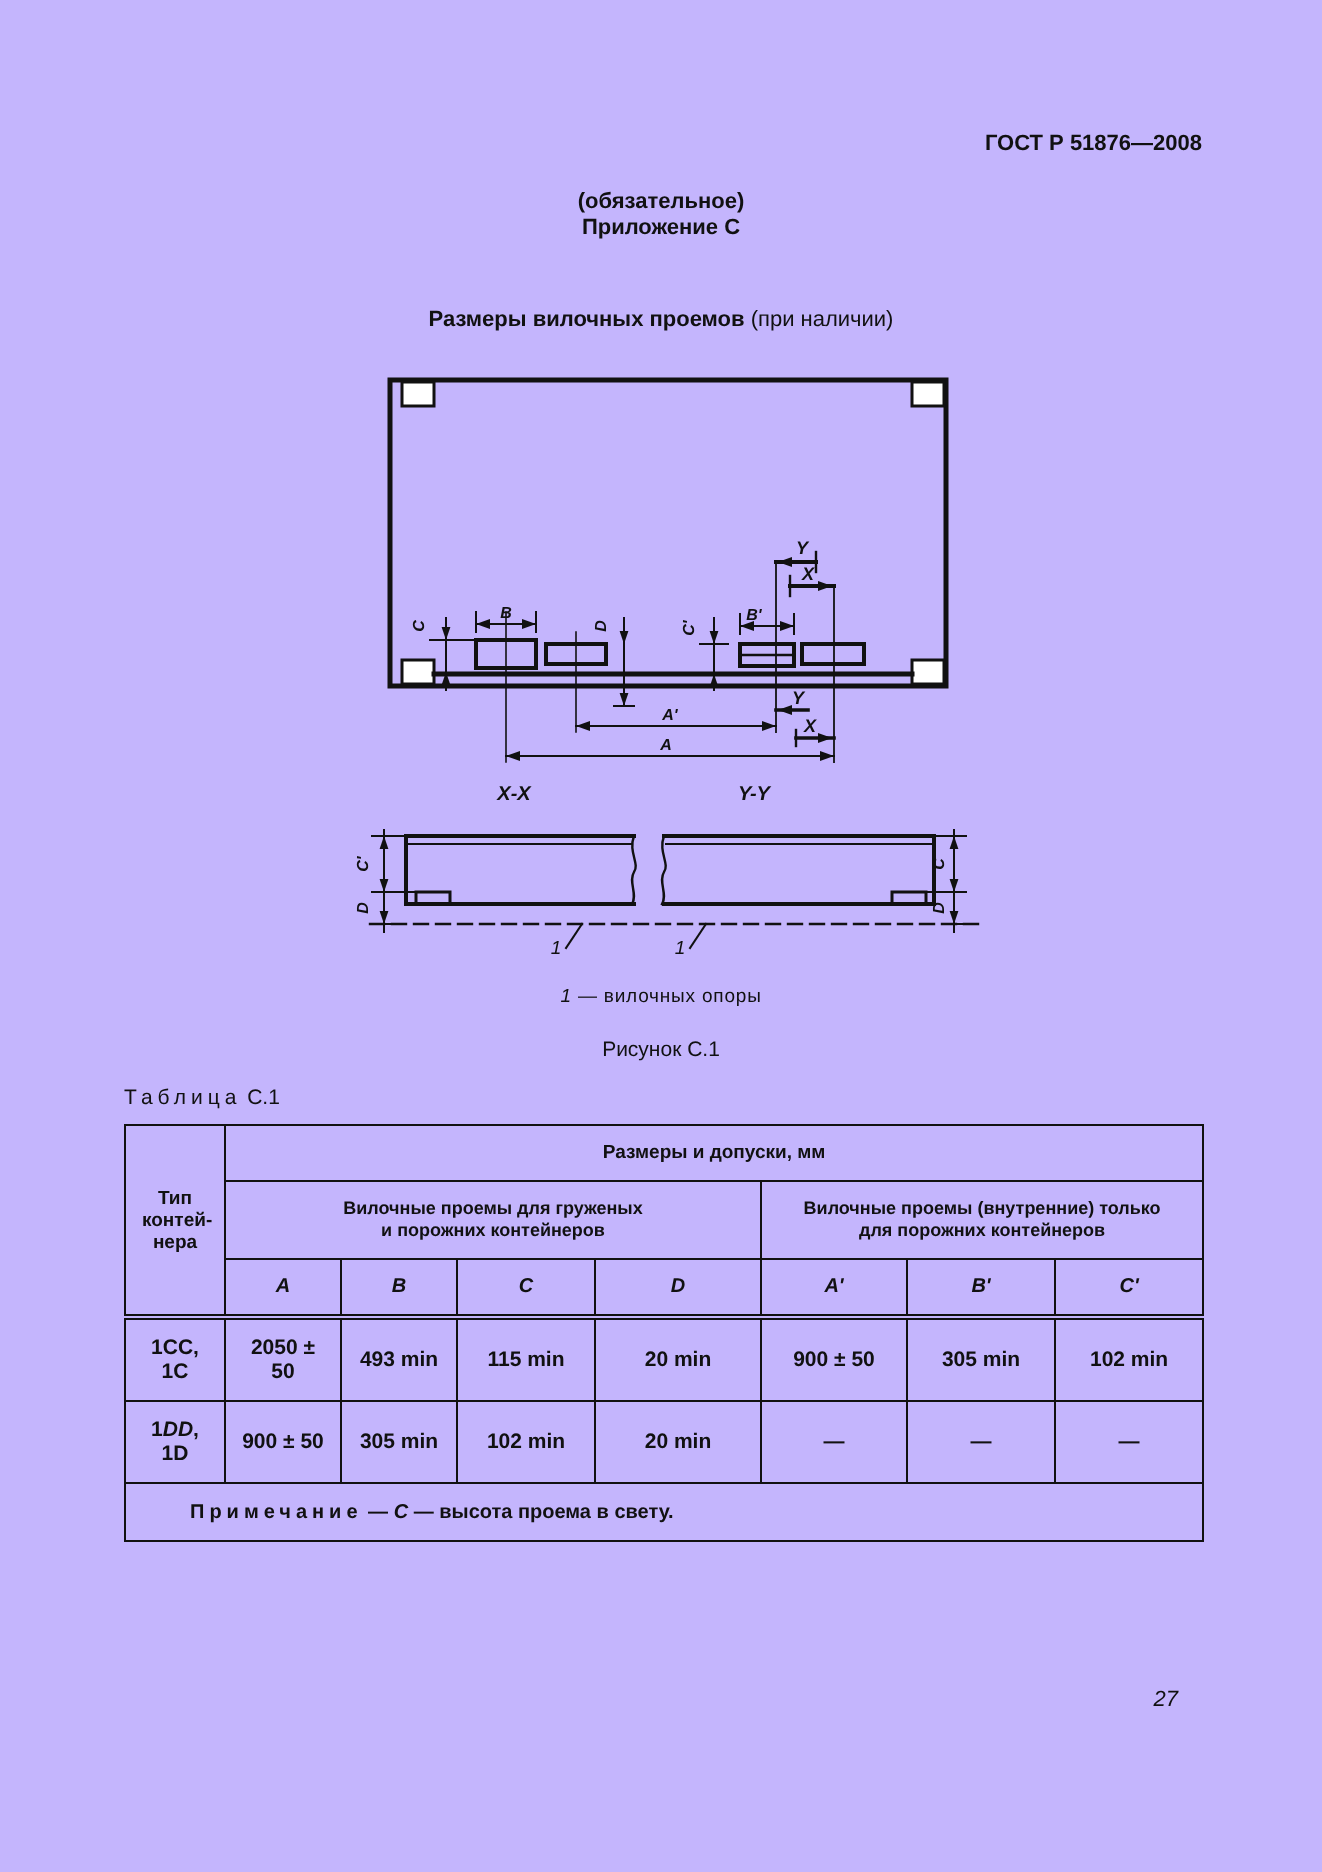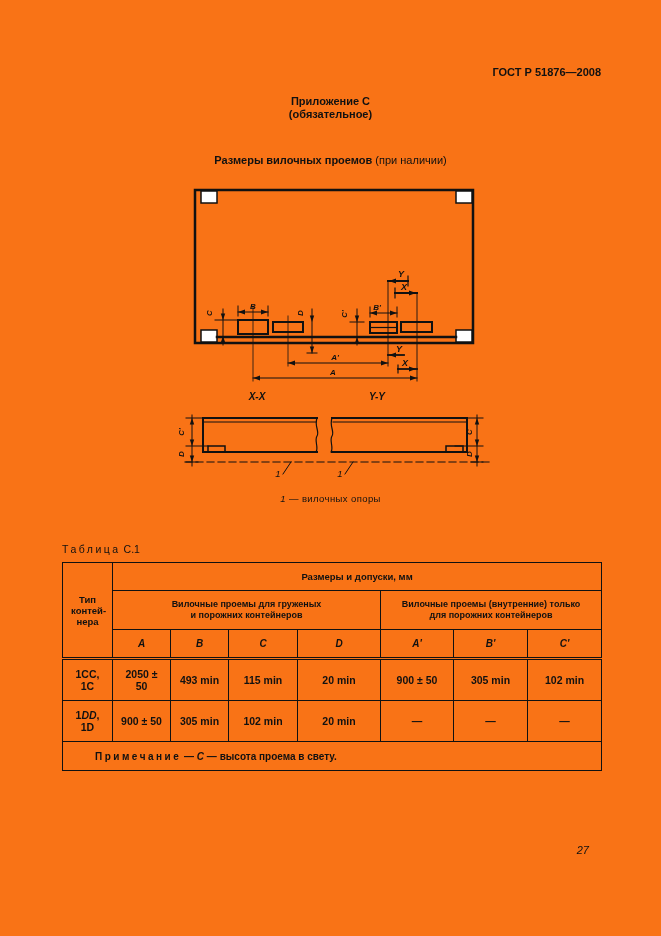--- a/index.html
+++ b/index.html
@@ -1,17 +1,17 @@
 <!DOCTYPE html>
 <html><head>
 <meta charset="utf-8">
 <style>
   html,body{margin:0;padding:0;background:#e8e8e8;}
   .page{
-    position:relative; width:661px; height:936px; background:#f97316;
+    position:relative; width:661px; height:936px; background:#c4b5fd;
     font-family:"Liberation Sans","DejaVu Sans",sans-serif; color:#111;
     overflow:hidden; margin:0 auto;
   }
   .doc-number{position:absolute; top:66px; right:60px; font-size:11px; font-weight:bold;}
   .appendix{position:absolute; top:95px; left:0; width:661px; text-align:center;
             font-size:11px; font-weight:bold; line-height:13px;}
   .sec-title{position:absolute; top:154px; left:0; width:661px; text-align:center; font-size:11px;}
   .sec-title .b{font-weight:bold;}
   .figure{position:absolute; top:185px; left:150px;}
 
@@ -51,22 +51,22 @@
   .page-num{position:absolute; top:844px; right:72px; font-size:11px; font-style:italic;}
 </style>
 </head>
 <body>
 
 <div class="page">
 
   <div class="doc-number">ГОСТ Р 51876—2008</div>
 
   <div class="appendix">
+    <div>(обязательное)</div>
     <div>Приложение С</div>
-    <div>(обязательное)</div>
   </div>
 
   <div class="sec-title"><span class="b">Размеры вилочных проемов</span><span> (при наличии)</span></div>
 
   <svg class="figure" width="360" height="300" viewBox="0 0 360 300">
 
     <g>
       <rect x="45" y="5" width="278" height="153" stroke-width="2.5"></rect>
       <rect class="white" x="51" y="6" width="16" height="12" stroke-width="1.5"></rect>
       <rect class="white" x="306" y="6" width="16" height="12" stroke-width="1.5"></rect>
@@ -194,20 +194,21 @@
       <line x1="35" y1="277" x2="341" y2="277" stroke-width="1.2" stroke-dasharray="7,4"></line>
       <line x1="141" y1="277" x2="133" y2="289" stroke-width="1"></line>
       <text class="lead" x="128" y="292">1</text>
       <line x1="203" y1="277" x2="195" y2="289" stroke-width="1"></line>
       <text class="lead" x="190" y="292">1</text>
     </g>
   </svg>
 
   <div class="legend"><span class="it">1</span> <span>— вилочных опоры</span></div>
 
+  <div class="caption">Рисунок С.1</div>
 
   <div class="table-label"><span class="spaced">Таблица</span> <span>С.1</span></div>
 
   <table class="gtable">
     <colgroup>
       <col style="width:50px">
         <col style="width:58px">
         <col style="width:58px">
         <col style="width:69px">
       <col style="width:83px">

